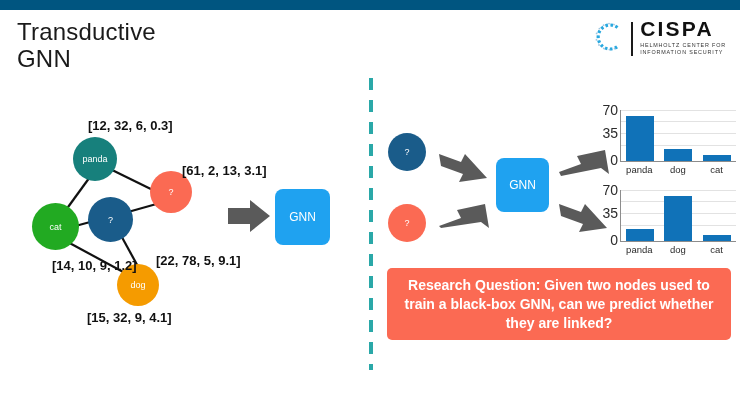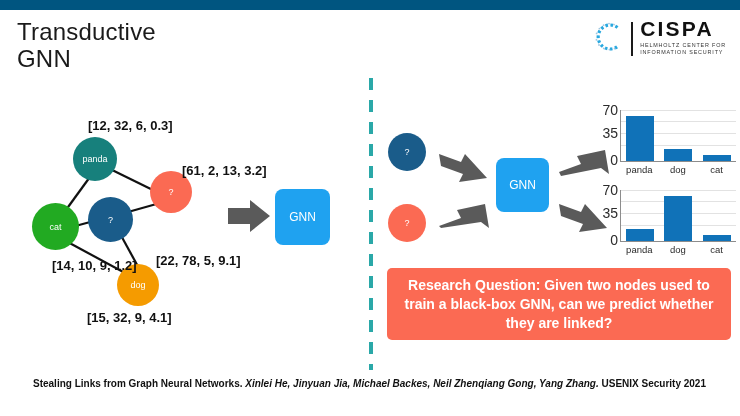--- a/index.html
+++ b/index.html
@@ -264,21 +264,21 @@
       <line x1="95" y1="70" x2="55" y2="125"></line>
       <line x1="108" y1="68" x2="163" y2="95"></line>
       <line x1="68" y1="128" x2="105" y2="118"></line>
       <line x1="64" y1="140" x2="138" y2="180"></line>
       <line x1="128" y1="112" x2="160" y2="103"></line>
       <line x1="118" y1="130" x2="141" y2="172"></line>
     </g>
   </svg>
 
   <div class="feat" style="left:58px; top:118px;">[12, 32, 6, 0.3]</div>
-  <div class="feat" style="left:152px; top:163px;">[61, 2, 13, 3.2]</div>
+  <div class="feat" style="left:152px; top:163px;">[61, 2, 13, 3.1]</div>
   <div class="feat" style="left:22px; top:258px;">[14, 10, 9, 1.2]</div>
   <div class="feat" style="left:126px; top:229px;margin-top:24px;">[22, 78, 5, 9.1]</div>
   <div class="feat" style="left:57px; top:310px;">[15, 32, 9, 4.1]</div>
 
   <div class="node" style="left:73px; top:137px; width:44px; height:44px; background:#17807c;">
     <span>panda</span>
   </div>
 
   <div class="node small-q" style="left:150px; top:171px; width:42px; height:42px; background:#fb6a53;">
     <span>?</span>
@@ -377,19 +377,14 @@
       <div class="xtick">panda</div>
       <div class="xtick">dog</div>
       <div class="xtick">cat</div>
     </div>
   </div>
 
   <div id="rq-box">
     <div id="rq-text">Research Question: Given two nodes used to train a black-box GNN, can we predict whether they are linked?</div>
   </div>
 
-  <div id="footer">
-    <span>Stealing Links from Graph Neural Networks.</span>
-    <span class="authors">Xinlei He, Jinyuan Jia, Michael Backes, Neil Zhenqiang Gong, Yang Zhang.</span>
-    <span>USENIX Security 2021</span>
-  </div>
 
 </div>
 
 </body></html>

